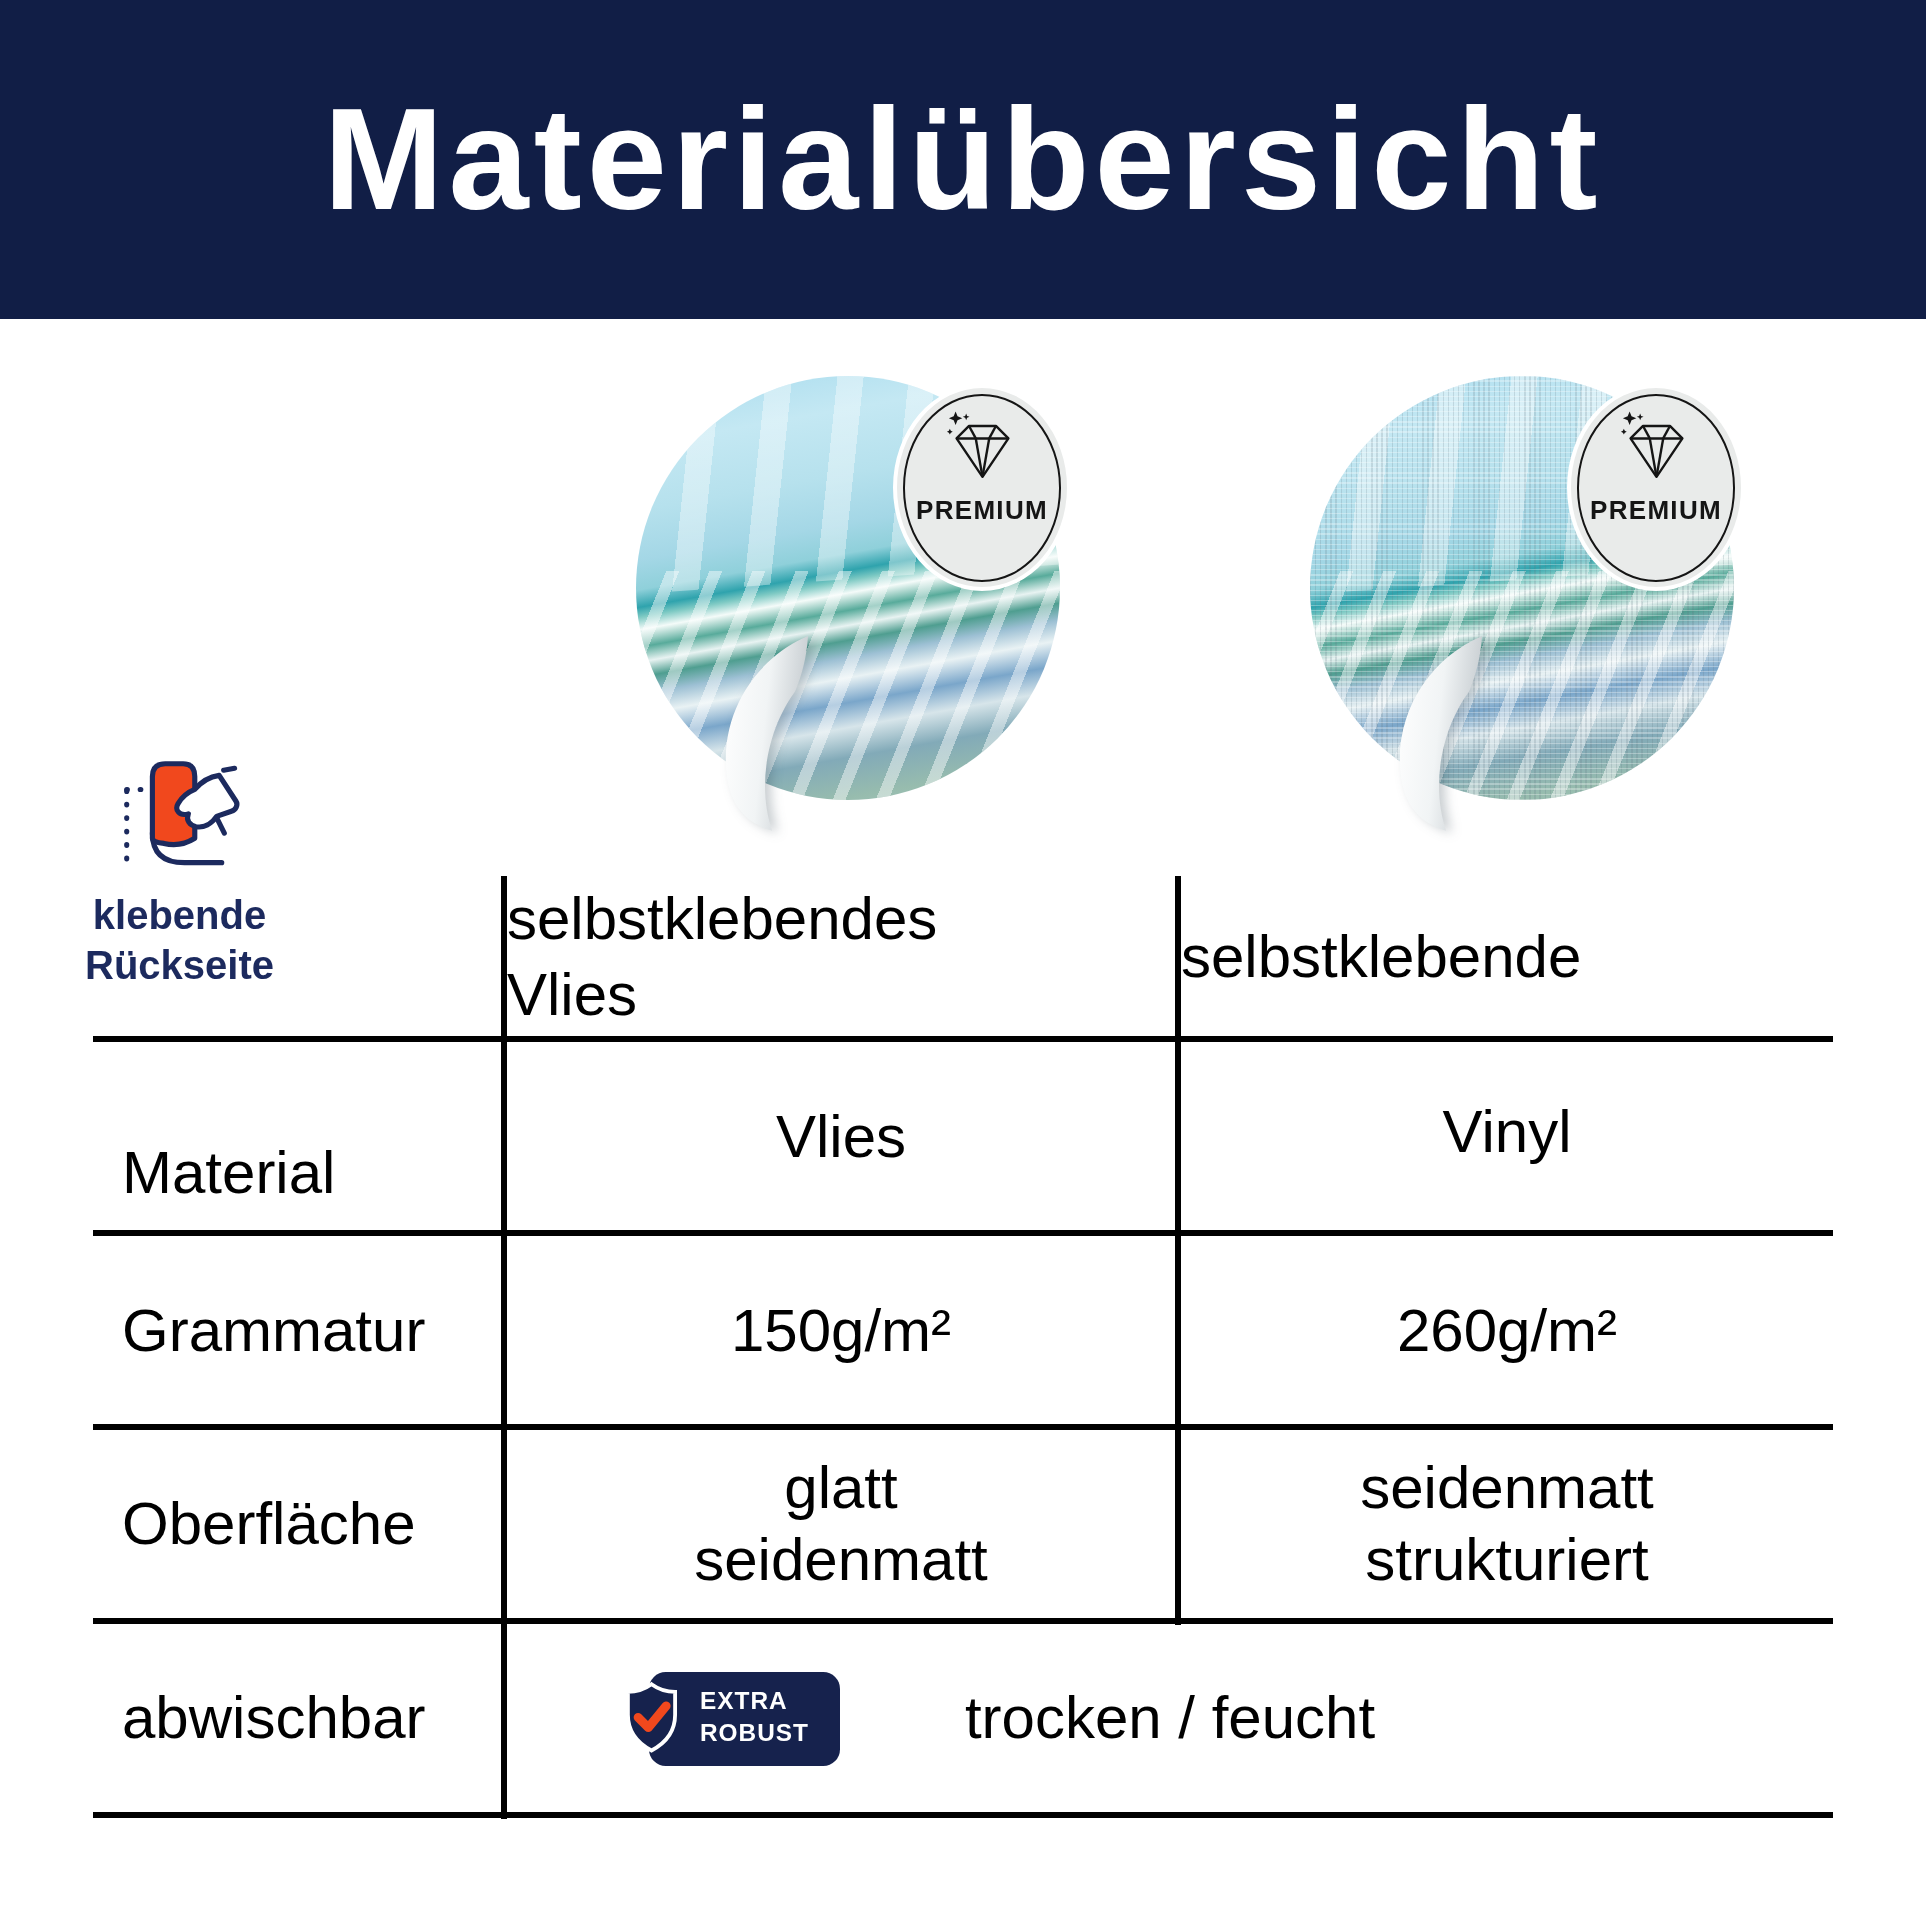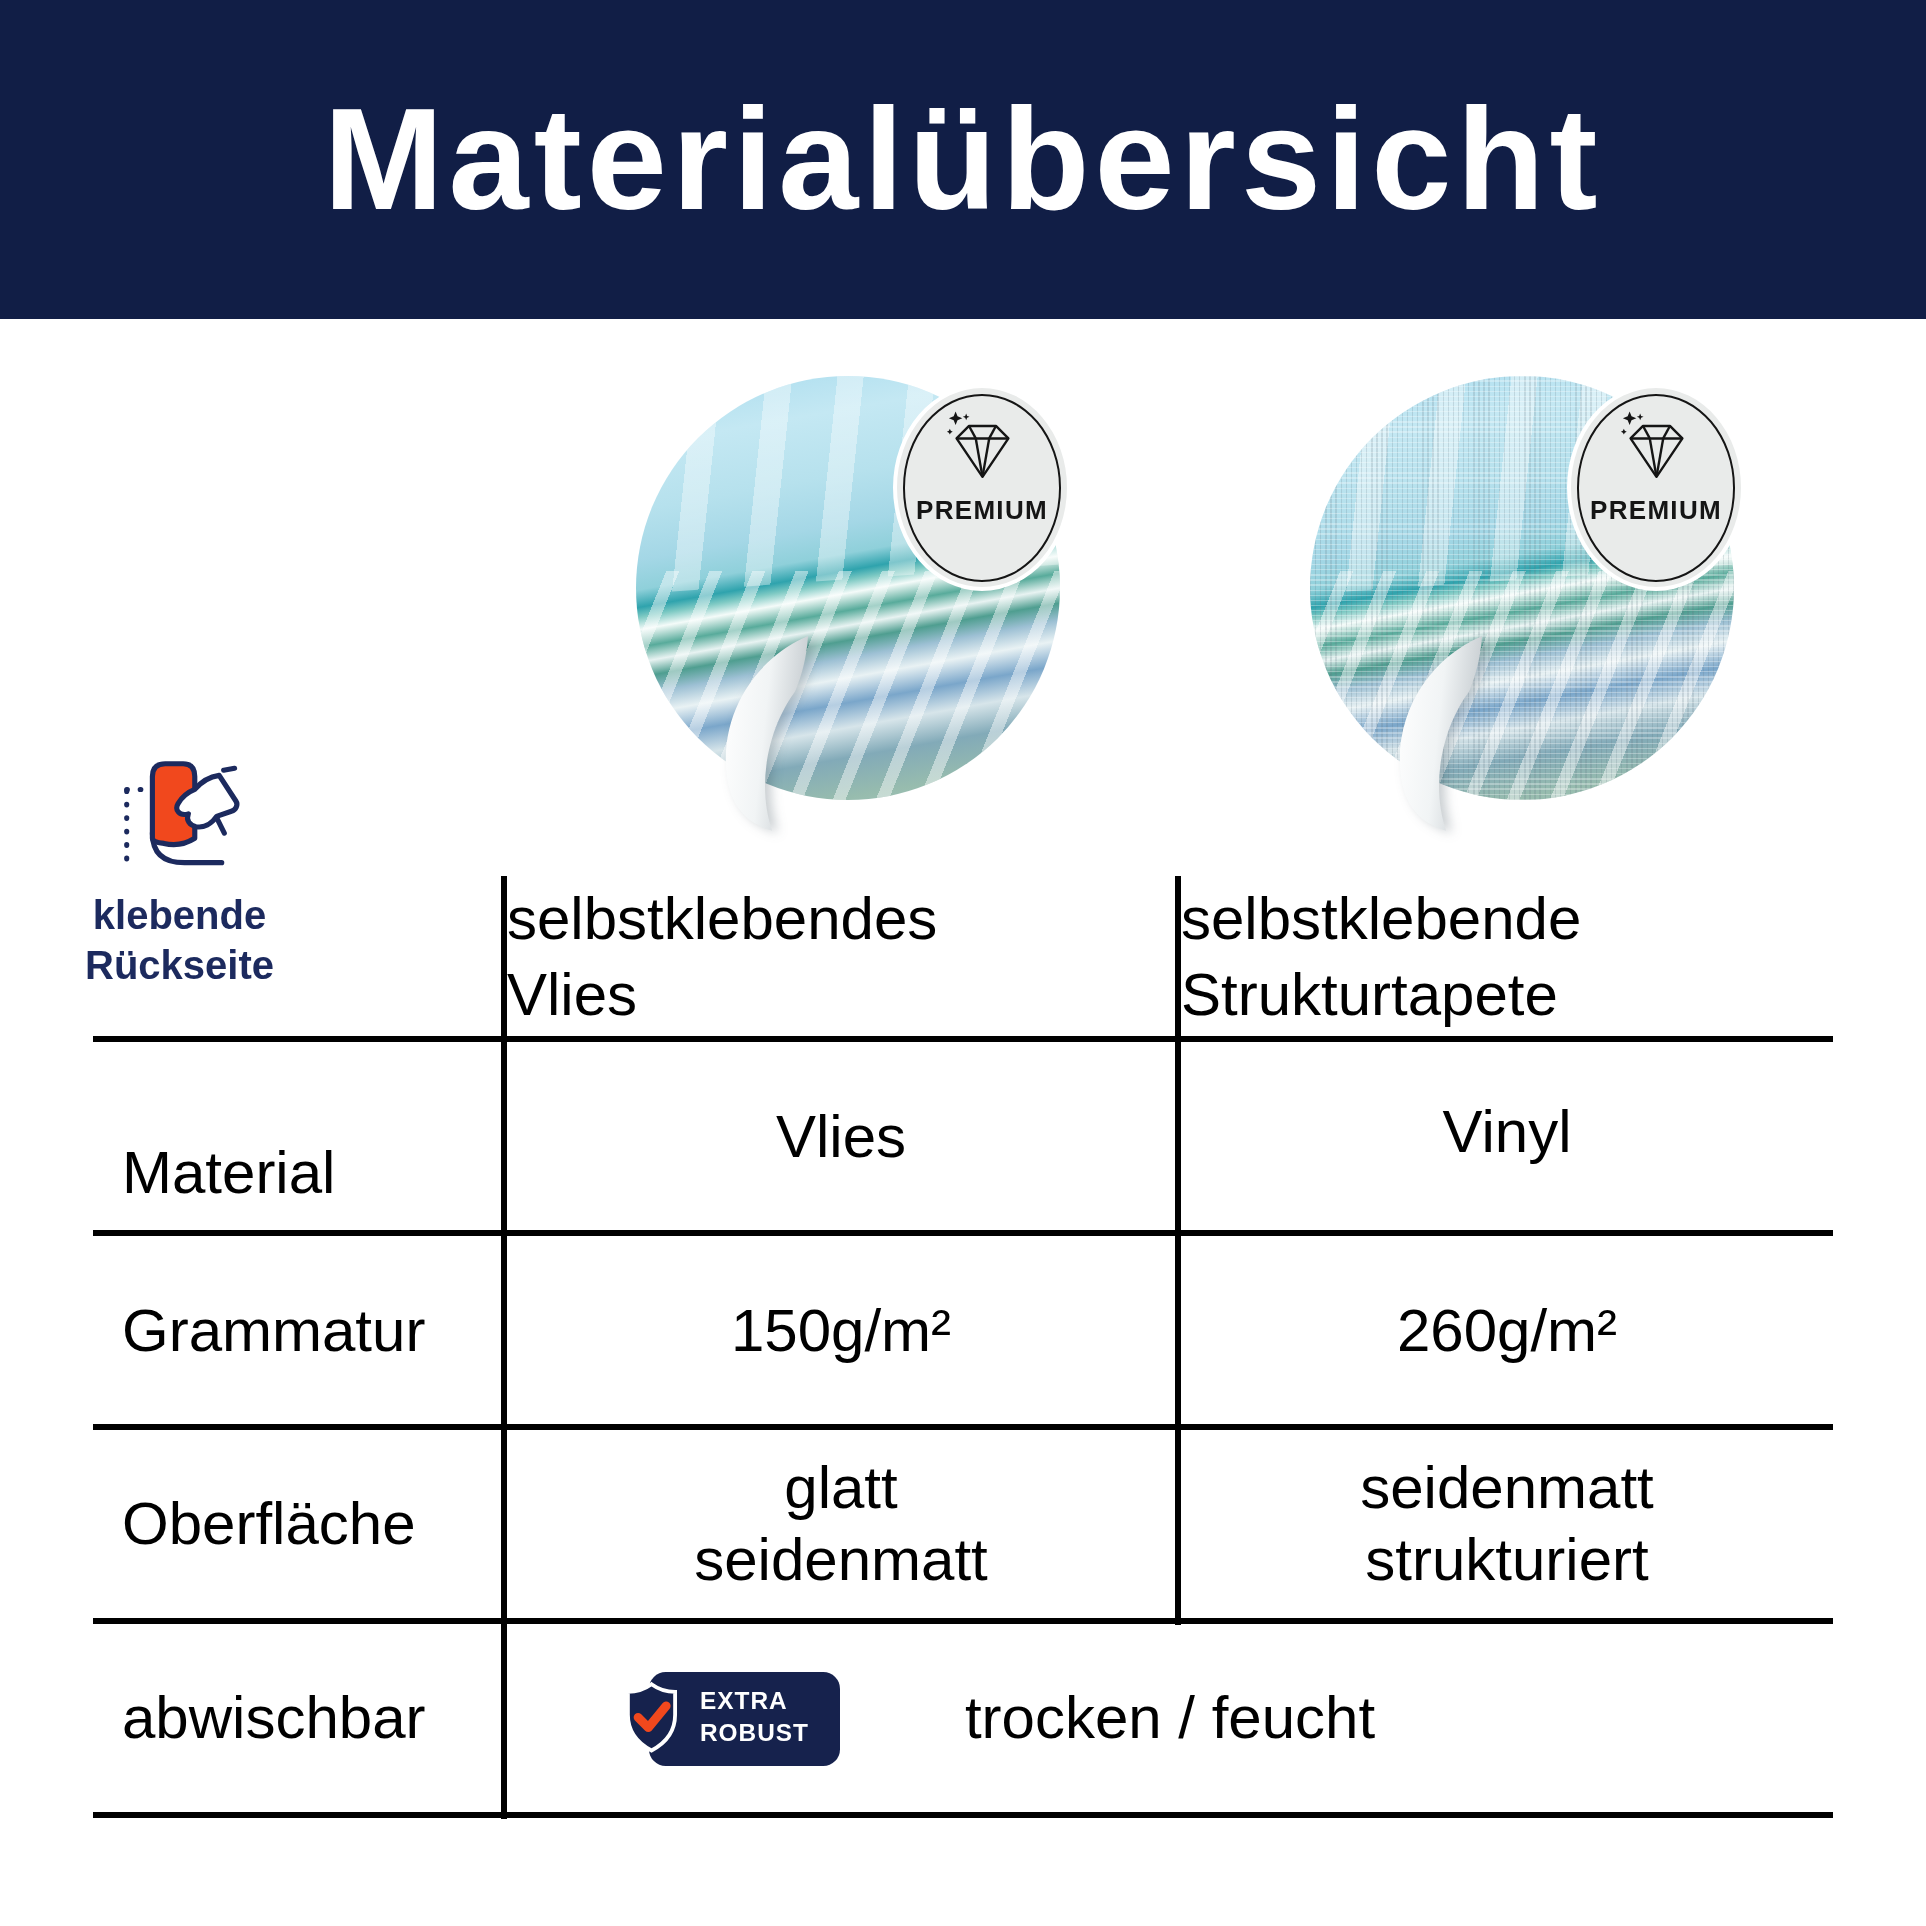--- a/index.html
+++ b/index.html
@@ -166,21 +166,20 @@
 
   <div class="colhead" style="left:507px;top:876px;width:668px;height:161px">
     <div class="block">
       <div>selbstklebendes</div>
       <div>Vlies</div>
     </div>
   </div>
   <div class="colhead" style="left:1181px;top:876px;width:652px;height:161px">
     <div class="block">
       <div>selbstklebende</div>
-      <div>Strukturtapete</div>
     </div>
   </div>
 
   <div class="cell" style="left:122px;top:1086px;width:360px;height:173px">Material</div>
   <div class="cell center" style="left:507px;top:1043px;width:668px;height:187px">Vlies</div>
   <div class="cell center" style="left:1181px;top:1043px;width:652px;height:176px">Vinyl</div>
 
   <div class="cell" style="left:122px;top:1237px;width:360px;height:187px">Grammatur</div>
   <div class="cell center" style="left:507px;top:1237px;width:668px;height:187px">150g/m²</div>
   <div class="cell center" style="left:1181px;top:1237px;width:652px;height:187px">260g/m²</div>

